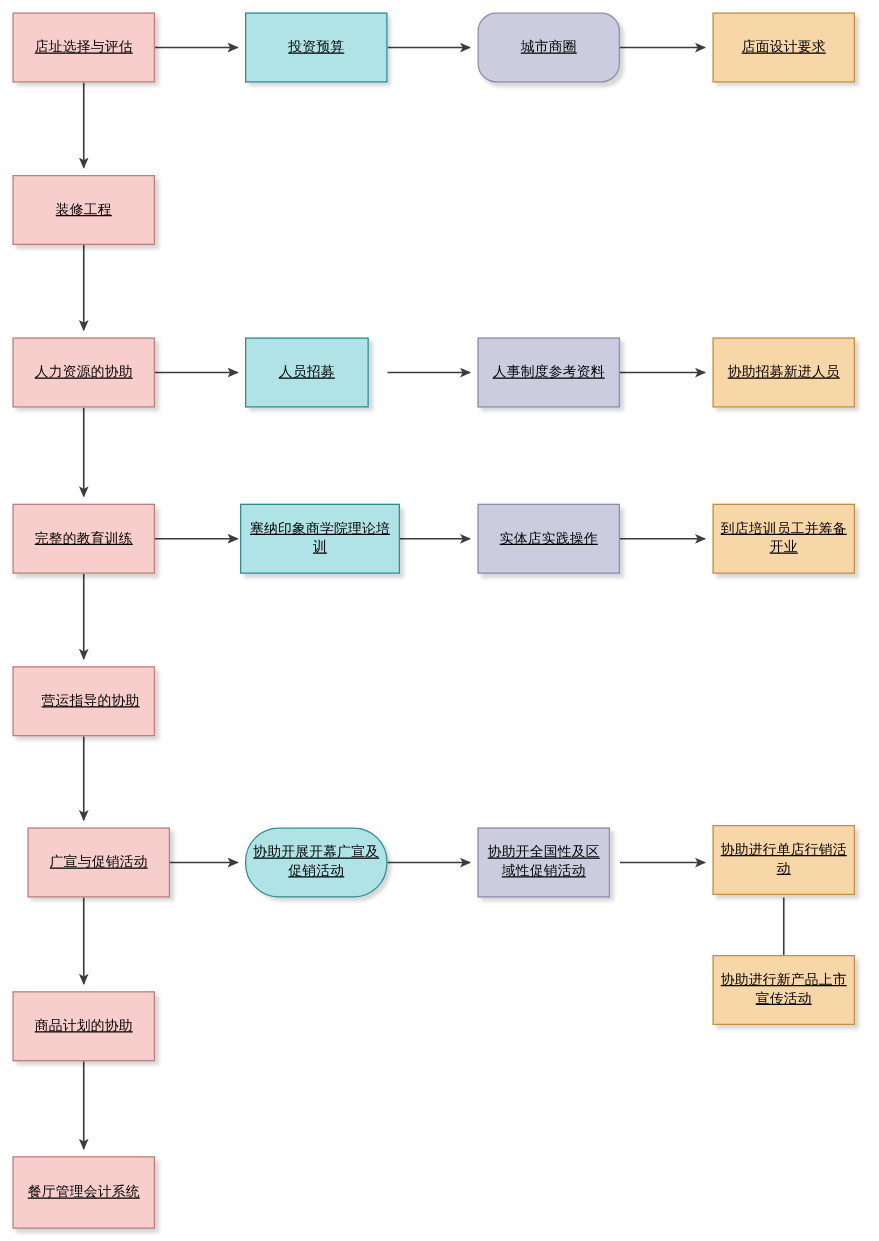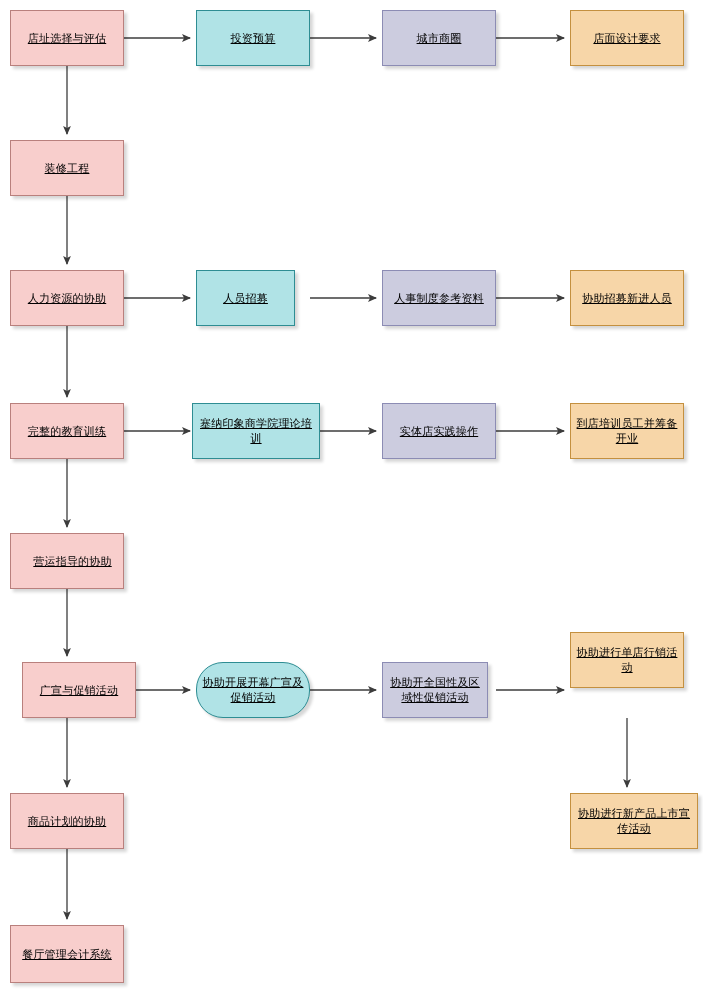--- a/index.html
+++ b/index.html
@@ -91,21 +91,21 @@
       </g>
   </svg>
 
   <div id="nodes">
       <div class="node fill-pink" style="left: 10px; top: 10px; width: 114px; height: 56px;">
         <span class="node-label">店址选择与评估</span>
       </div>
       <div class="node fill-teal" style="left: 196px; top: 10px; width: 114px; height: 56px;">
         <span class="node-label">投资预算</span>
       </div>
-      <div class="node fill-purple" style="left: 382px; top: 10px; width: 114px; height: 56px;">
+      <div class="node fill-purple" style="left: 382px; top: 10px; width: 114px; height: 56px; border-radius: 15px;">
         <span class="node-label">城市商圈</span>
       </div>
       <div class="node fill-orange" style="left: 570px; top: 10px; width: 114px; height: 56px;">
         <span class="node-label">店面设计要求</span>
       </div>
       <div class="node fill-pink" style="left: 10px; top: 140px; width: 114px; height: 56px;">
         <span class="node-label">装修工程</span>
       </div>
       <div class="node fill-pink" style="left: 10px; top: 270px; width: 114px; height: 56px;">
         <span class="node-label">人力资源的协助</span>
@@ -136,27 +136,27 @@
       </div>
       <div class="node fill-pink" style="left: 10px; top: 662px; width: 114px; height: 56px; margin-left: 12px;">
         <span class="node-label">广宣与促销活动</span>
       </div>
       <div class="node fill-teal" style="left: 196px; top: 662px; width: 114px; height: 56px; border-radius: 27px;">
         <span class="node-label">协助开展开幕广宣及促销活动</span>
       </div>
       <div class="node fill-purple" style="left: 382px; top: 662px; width: 106px; height: 56px;">
         <span class="node-label">协助开全国性及区域性促销活动</span>
       </div>
-      <div class="node fill-orange" style="left: 570px; top: 632px; width: 114px; height: 56px;">
+      <div class="node fill-orange" style="left: 570px; top: 660px; width: 114px; height: 56px;">
         <span class="node-label">协助进行单店行销活动</span>
       </div>
       <div class="node fill-pink" style="left: 10px; top: 793px; width: 114px; height: 56px;">
         <span class="node-label">商品计划的协助</span>
       </div>
-      <div class="node fill-orange" style="left: 570px; top: 793px; width: 128px; height: 56px;">
+      <div class="node fill-orange" style="left: 570px; top: 764px; width: 114px; height: 56px;">
         <span class="node-label">协助进行新产品上市宣传活动</span>
       </div>
       <div class="node fill-pink" style="left: 10px; top: 925px; width: 114px; height: 58px;">
         <span class="node-label">餐厅管理会计系统</span>
       </div>
     </div>
 
 </div>
 
 </body></html>

